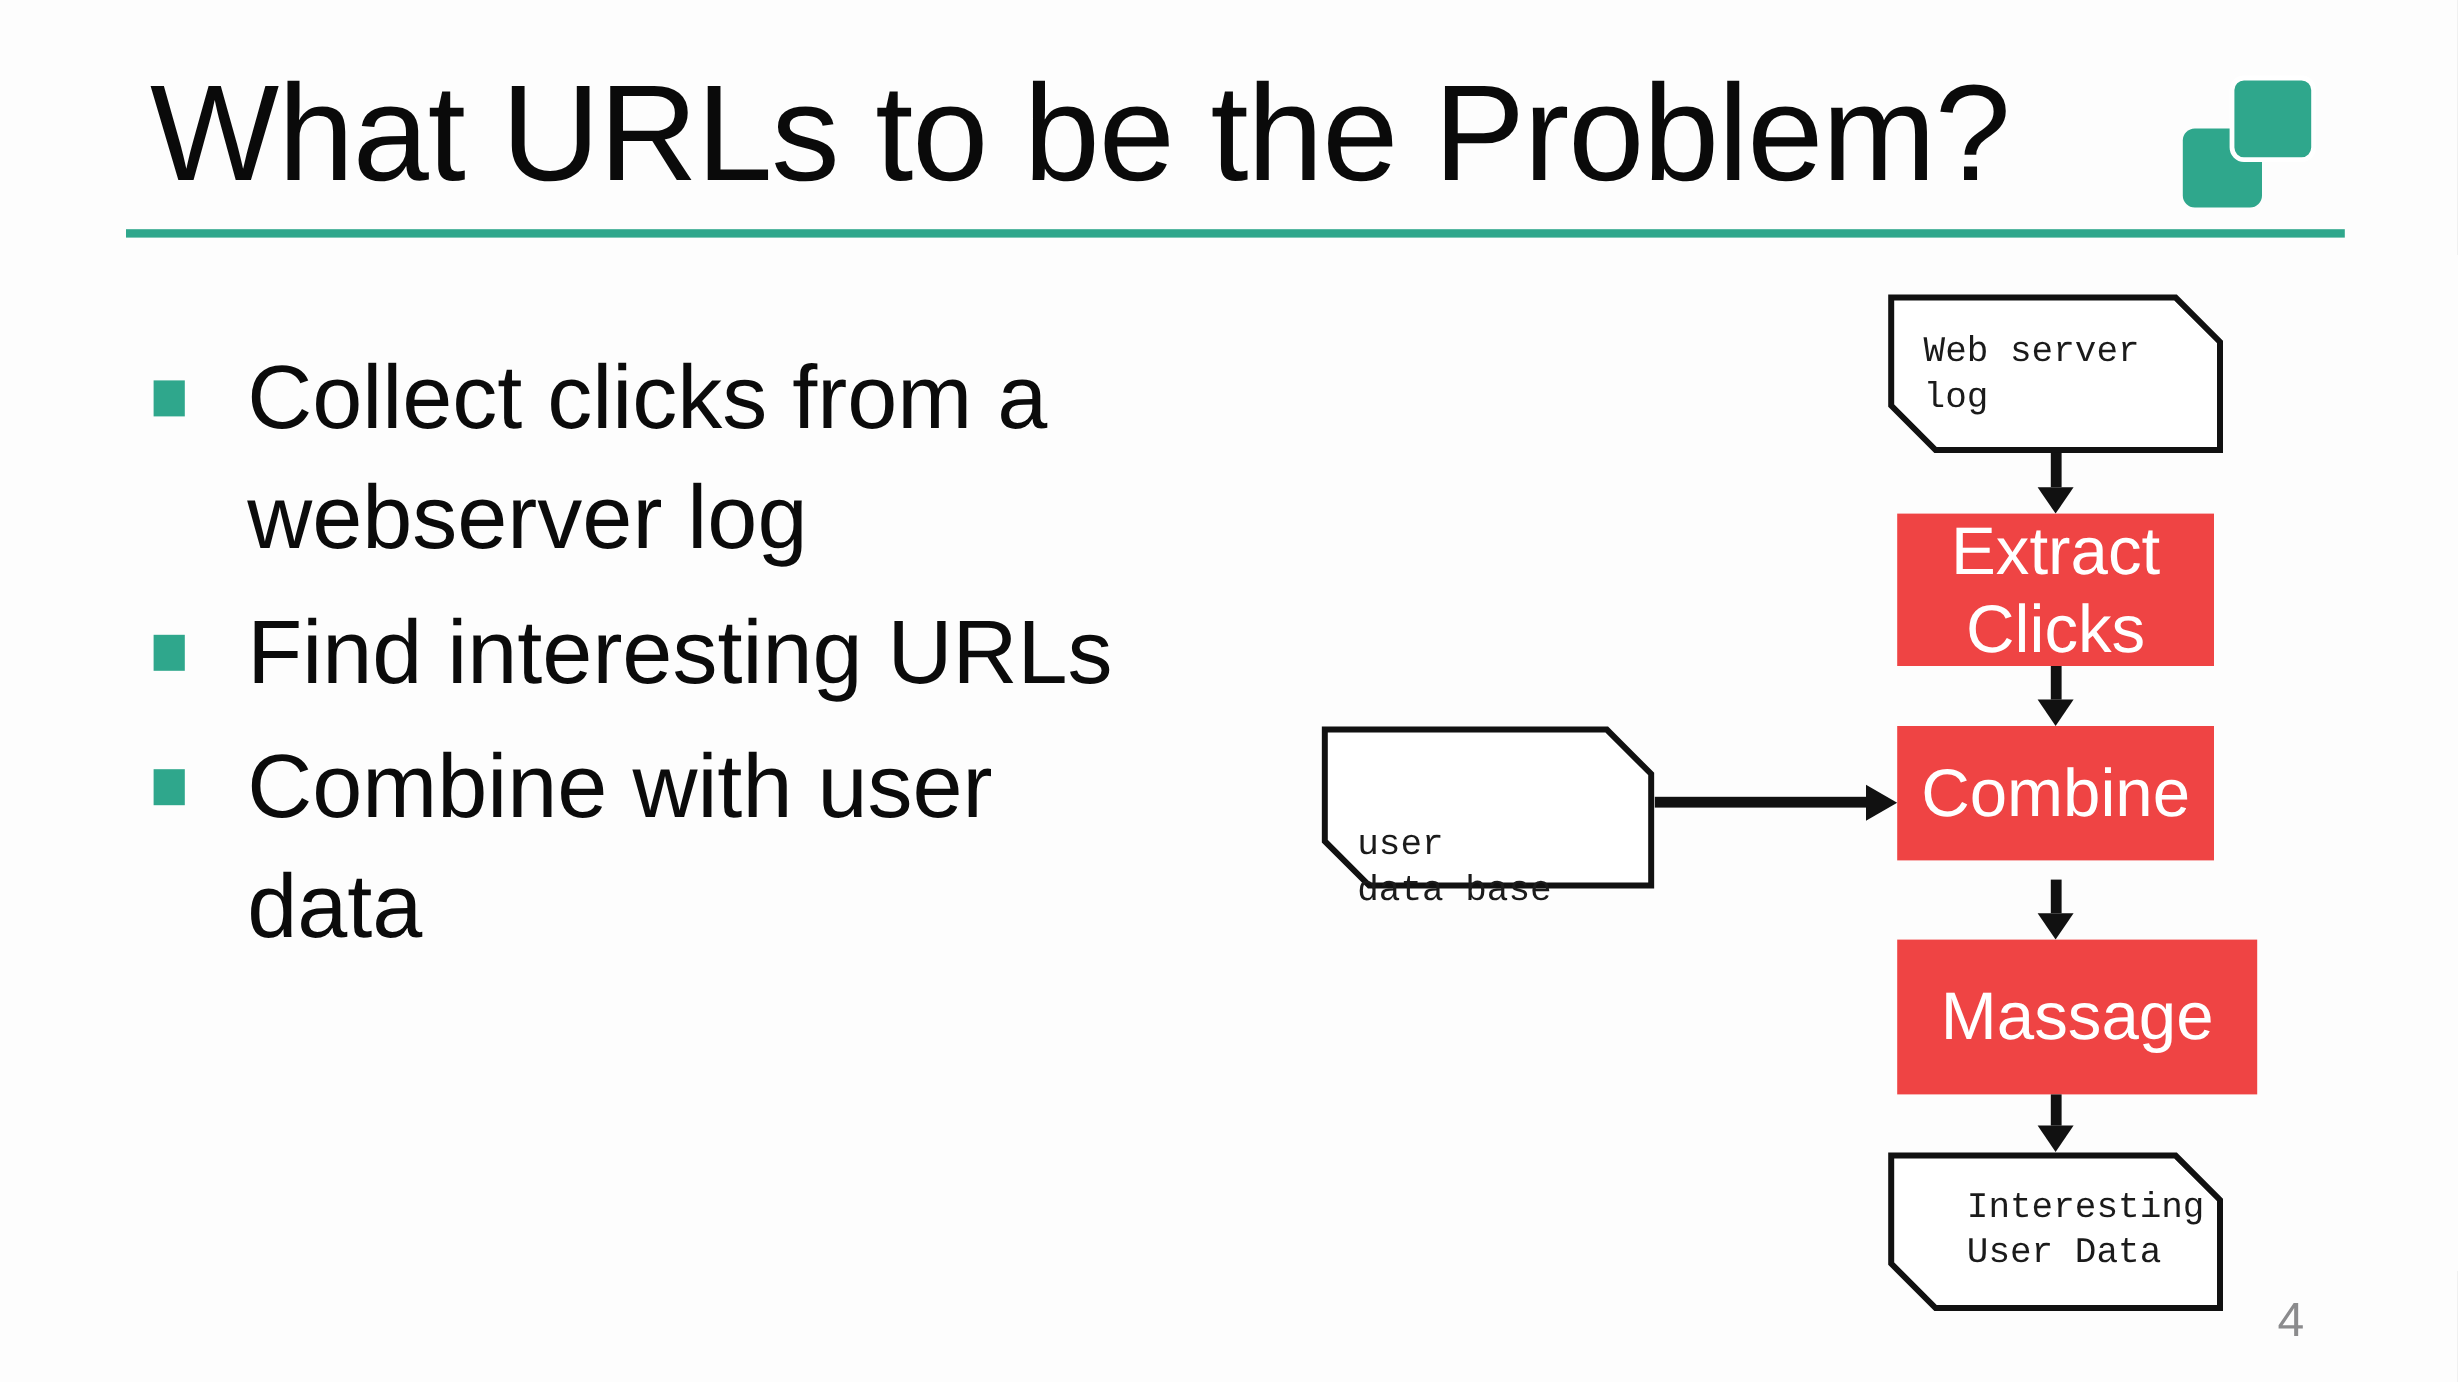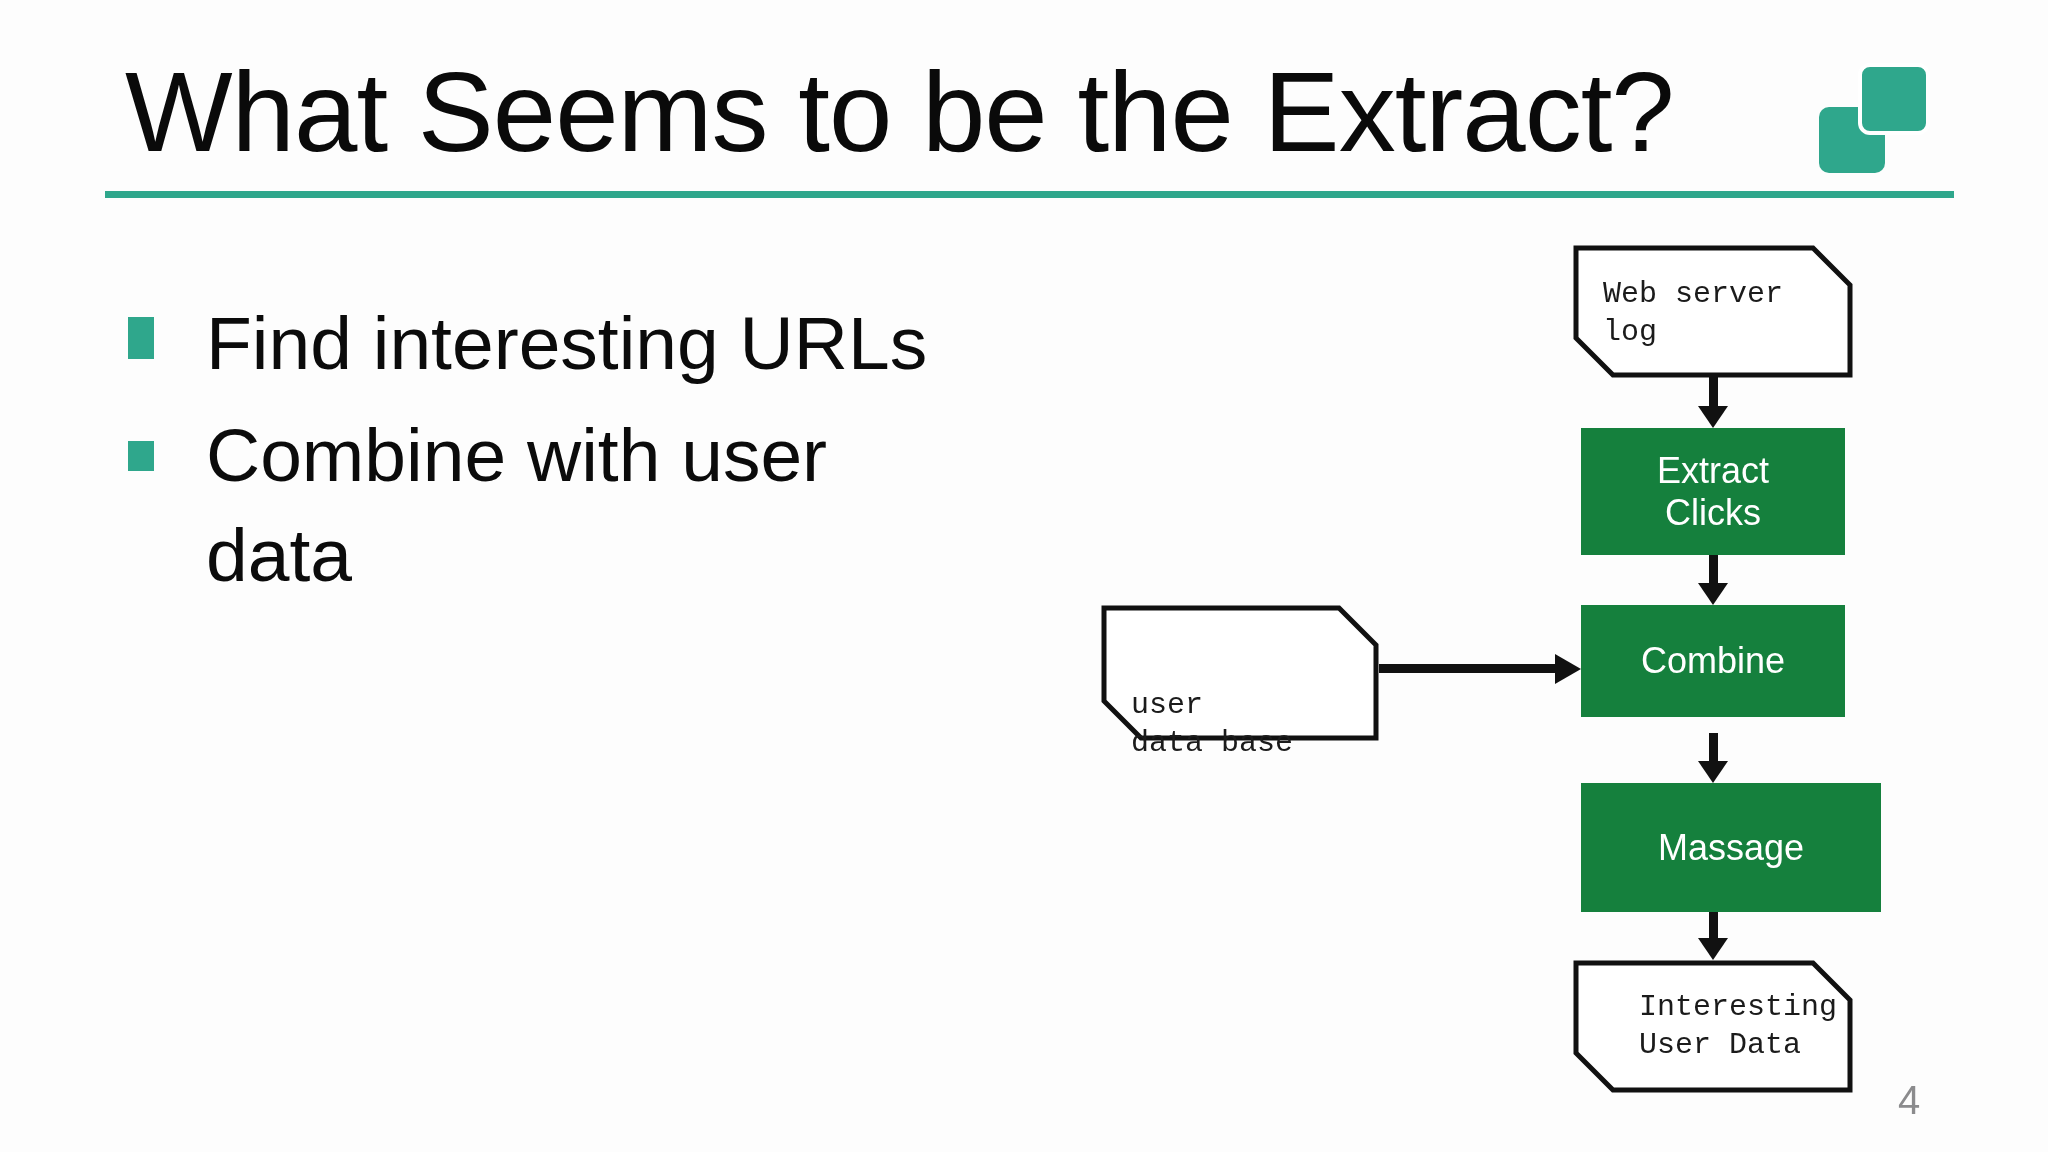--- a/index.html
+++ b/index.html
@@ -49,23 +49,23 @@
   }
   .doc .doc-label span { display:block; }
   .doc.web  { left:1573px; top:245px; width:280px; height:133px;padding-left:39px; }
   .doc.web  .doc-label { top:30px; }
   .doc.userdb { left:1101px; top:605px; width:278px; height:136px; }
   .doc.userdb .doc-label { top:34px;margin-top:47px; }
   .doc.result { left:1573px; top:960px; width:280px; height:133px; }
   .doc.result .doc-label { top:28px;margin-left:36px; }
 
   .proc {
-    position:absolute; background:#15803d; color:#ffffff;
+    position:absolute; background:#ef4444; color:#ffffff;
     display:flex; flex-direction:column; align-items:center; justify-content:center;
-    font-size:36px; line-height:1.16; text-align:center;
+    font-size:56px; line-height:1.16; text-align:center;
   }
   .proc.extract { left:1581px; top:428px; width:264px; height:127px; }
   .proc.combine { left:1581px; top:605px; width:264px; height:112px; }
   .proc.massage { left:1581px; top:783px; width:300px; height:129px; }
 
   .arrow-v {
     position:absolute; width:30px;
     display:flex; flex-direction:column; align-items:center;
   }
   .arrow-v .shaft { width:9px; flex:1; background:#111111; }
@@ -86,32 +86,33 @@
   .page-num {
     position:absolute; left:1898px; top:1078px;
     font-size:40px; color:#8b8b8d;
   }
 </style>
 </head>
 <body>
 
 <div class="slide">
 
-  <h1 class="title">What Seems to be the Extract?</h1>
+  <h1 class="title">What URLs to be the Problem?</h1>
 
   <div class="logo">
     <div class="sq back"></div>
     <div class="sq front"></div>
   </div>
 
   <div class="underline"></div>
 
   <ul class="bullets">
     <li>
       <span class="marker"></span>
+      <span>Collect clicks from a webserver log</span>
     </li>
     <li>
       <span class="marker"></span>
       <span>Find interesting URLs</span>
     </li>
     <li>
       <span class="marker"></span>
       <span>Combine with user data</span>
     </li>
   </ul>

